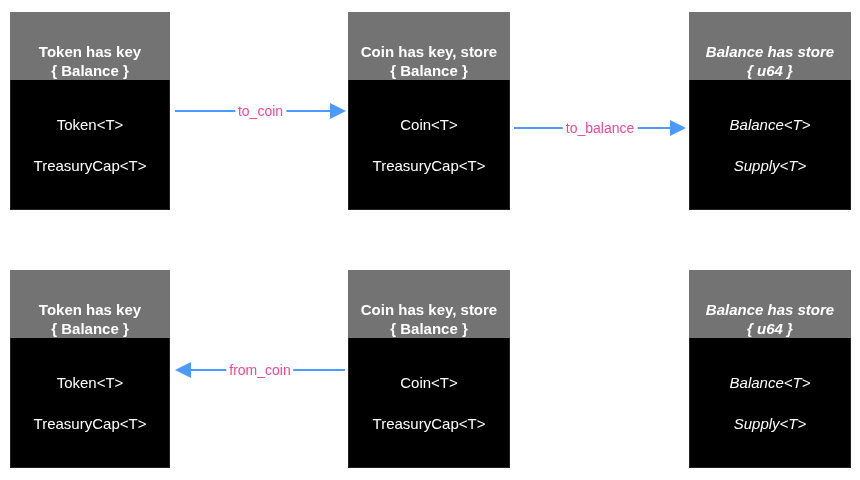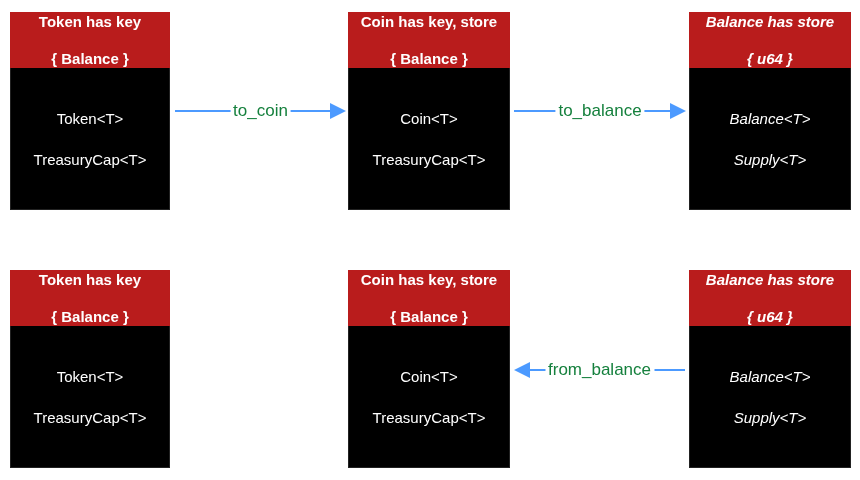--- a/index.html
+++ b/index.html
@@ -16,27 +16,27 @@
     width: 860px; height: 480px;
     background: #ffffff;
   }
   .node {
     position: absolute;
     display: flex;
     flex-direction: column;
     height: 198px;
   }
   .node-header {
-    background: #b91c1c;
+    background: #737373;
     color: #ffffff;
-    height: 56px;
+    height: 68px;
     display: flex;
     flex-direction: column;
     align-items: center;
-    justify-content: space-between;
+    justify-content: flex-end;
     font-size: 15px;
     font-weight: 700;
     line-height: 19px;
     text-align: center;
   }
   .node-body {
     background: #000000;
     color: #ffffff;
     flex: 1;
     display: flex;
@@ -69,22 +69,22 @@
     border-top: 8px solid transparent;
     border-bottom: 8px solid transparent;
   }
   .arrow-right .arrow-head { right: 0; border-left: 16px solid #4c9aff; }
   .arrow-left  .arrow-head { left: 0;  border-right: 16px solid #4c9aff; }
   .arrow-label {
     position: absolute;
     left: 50%; top: 50%;
     transform: translate(-50%, -50%);
     background: #ffffff;
-    color: #15803d;
-    font-size: 17px;
+    color: #ec4899;
+    font-size: 14px;
     padding: 0 3px;
     white-space: nowrap;
   }
   
   .col-0 { left: 10px;  width: 160px; }
   .col-1 { left: 348px; width: 162px; border-radius: 32px; }
   .col-2 { left: 689px; width: 162px; font-style: italic; }
   .row-0 { top: 12px; }
   .row-1 { top: 270px; }
 </style>
@@ -125,21 +125,21 @@
       <div>Supply&lt;T&gt;</div>
     </div>
   </div>
 
   <div class="arrow arrow-right" style="left:175px; top:103px; width:171px;">
     <div class="arrow-line"></div>
     <div class="arrow-head"></div>
     <div class="arrow-label">to_coin</div>
   </div>
 
-  <div class="arrow arrow-right" style="left:514px; top:103px; width:172px;">
+  <div class="arrow arrow-right" style="left:514px; top:120px; width:172px;">
     <div class="arrow-line"></div>
     <div class="arrow-head"></div>
     <div class="arrow-label">to_balance</div>
   </div>
 
   <div class="node row-1 col-0">
     <div class="node-header">
       <div>Token has key</div>
       <div>{ Balance }</div>
     </div>
@@ -164,20 +164,20 @@
     <div class="node-header">
       <div>Balance has store</div>
       <div>{ u64 }</div>
     </div>
     <div class="node-body">
       <div>Balance&lt;T&gt;</div>
       <div>Supply&lt;T&gt;</div>
     </div>
   </div>
 
-
-  <div class="arrow arrow-left" style="left:514px; top:362px; width:171px;">
+  <div class="arrow arrow-left" style="left:175px; top:362px; width:170px;">
     <div class="arrow-line"></div>
     <div class="arrow-head"></div>
-    <div class="arrow-label">from_balance</div>
+    <div class="arrow-label">from_coin</div>
   </div>
+
 
 </div>
 
 </body></html>

